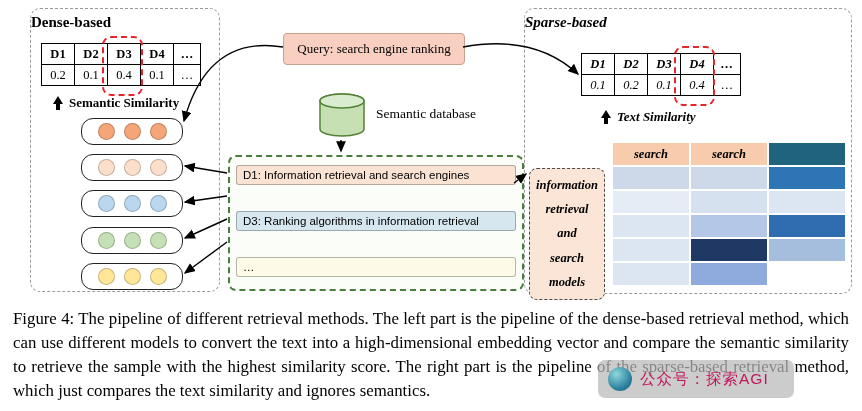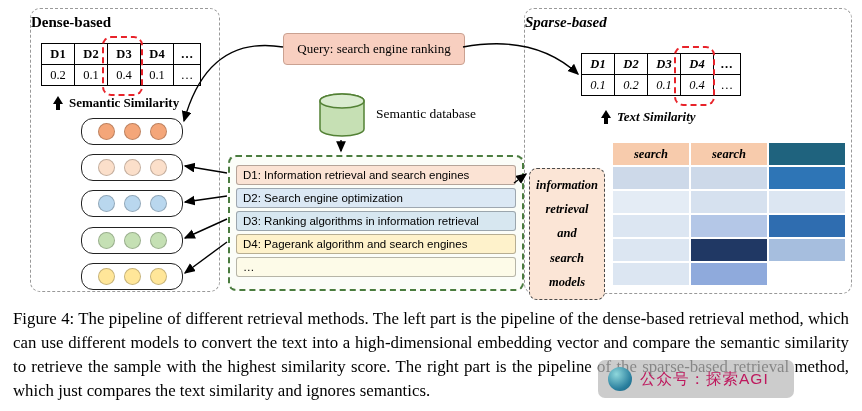--- a/index.html
+++ b/index.html
@@ -115,23 +115,21 @@
   </div>
 
   <svg class="abs" style="left:318px; top:92px;" width="48" height="46" viewBox="0 0 48 46">
     <path d="M2 9 a22 7 0 0 1 44 0 v28 a22 7 0 0 1 -44 0 z" fill="#c6e0b4" stroke="#538135" stroke-width="1.5"></path>
     <ellipse cx="24" cy="9" rx="22" ry="7" fill="#daecd0" stroke="#538135" stroke-width="1.5"></ellipse>
   </svg>
   <div class="db-label">Semantic database</div>
 
   <div class="doc-box">
     <div class="doc-strip" style="top: 8px; background: rgb(251, 227, 212);">D1: Information retrieval and search engines</div>
-    <div class="doc-strip" style="top: 31px; background: rgb(219, 232, 244);">D2: Search engine optimization</div>
     <div class="doc-strip" style="top: 54px; background: rgb(215, 231, 240);">D3: Ranking algorithms in information retrieval</div>
-    <div class="doc-strip" style="top: 77px; background: rgb(254, 242, 203);">D4: Pagerank algorithm and search engines</div>
     <div class="doc-strip" style="top: 100px; background: rgb(253, 251, 232);">…</div>
   </div>
 
   <div class="dashed-box" style="left:524px; top:8px; width:326px; height:284px;font-style:italic;">
     <div class="panel-title">Sparse-based</div>
 
     <table class="score-table" style="left:56px; top:44px;">
       <tbody>
           <tr>
         <th>D1</th>

